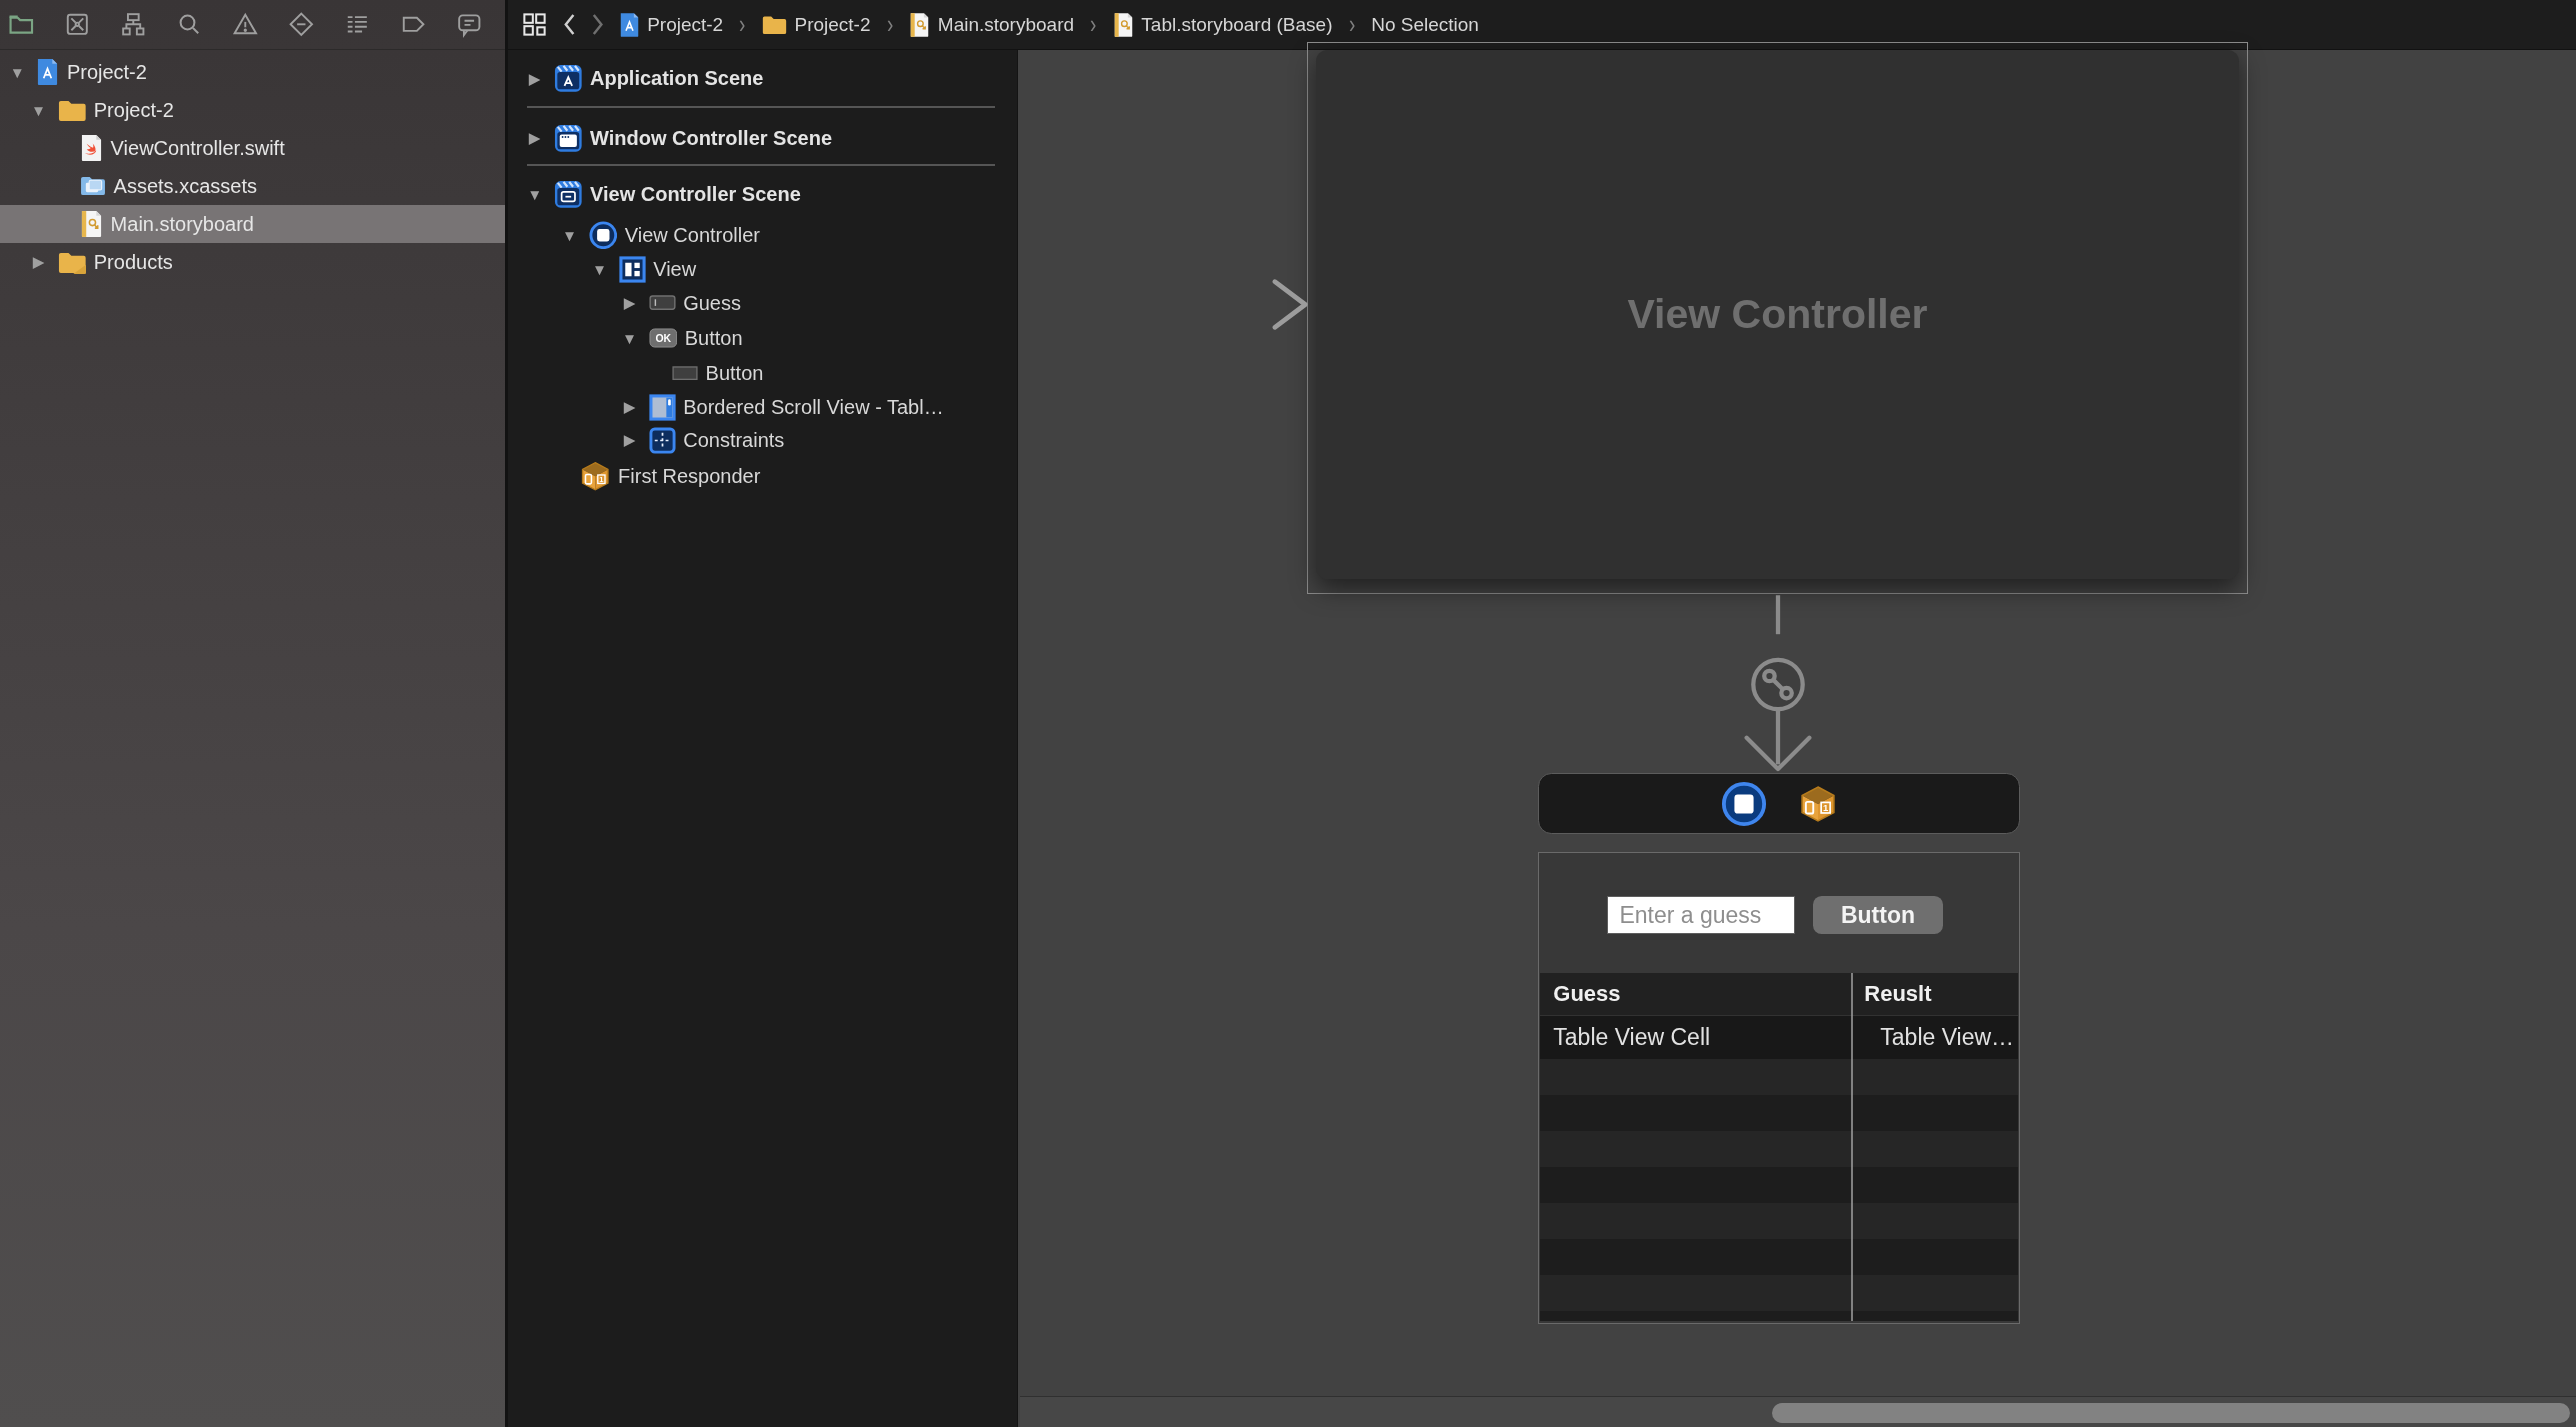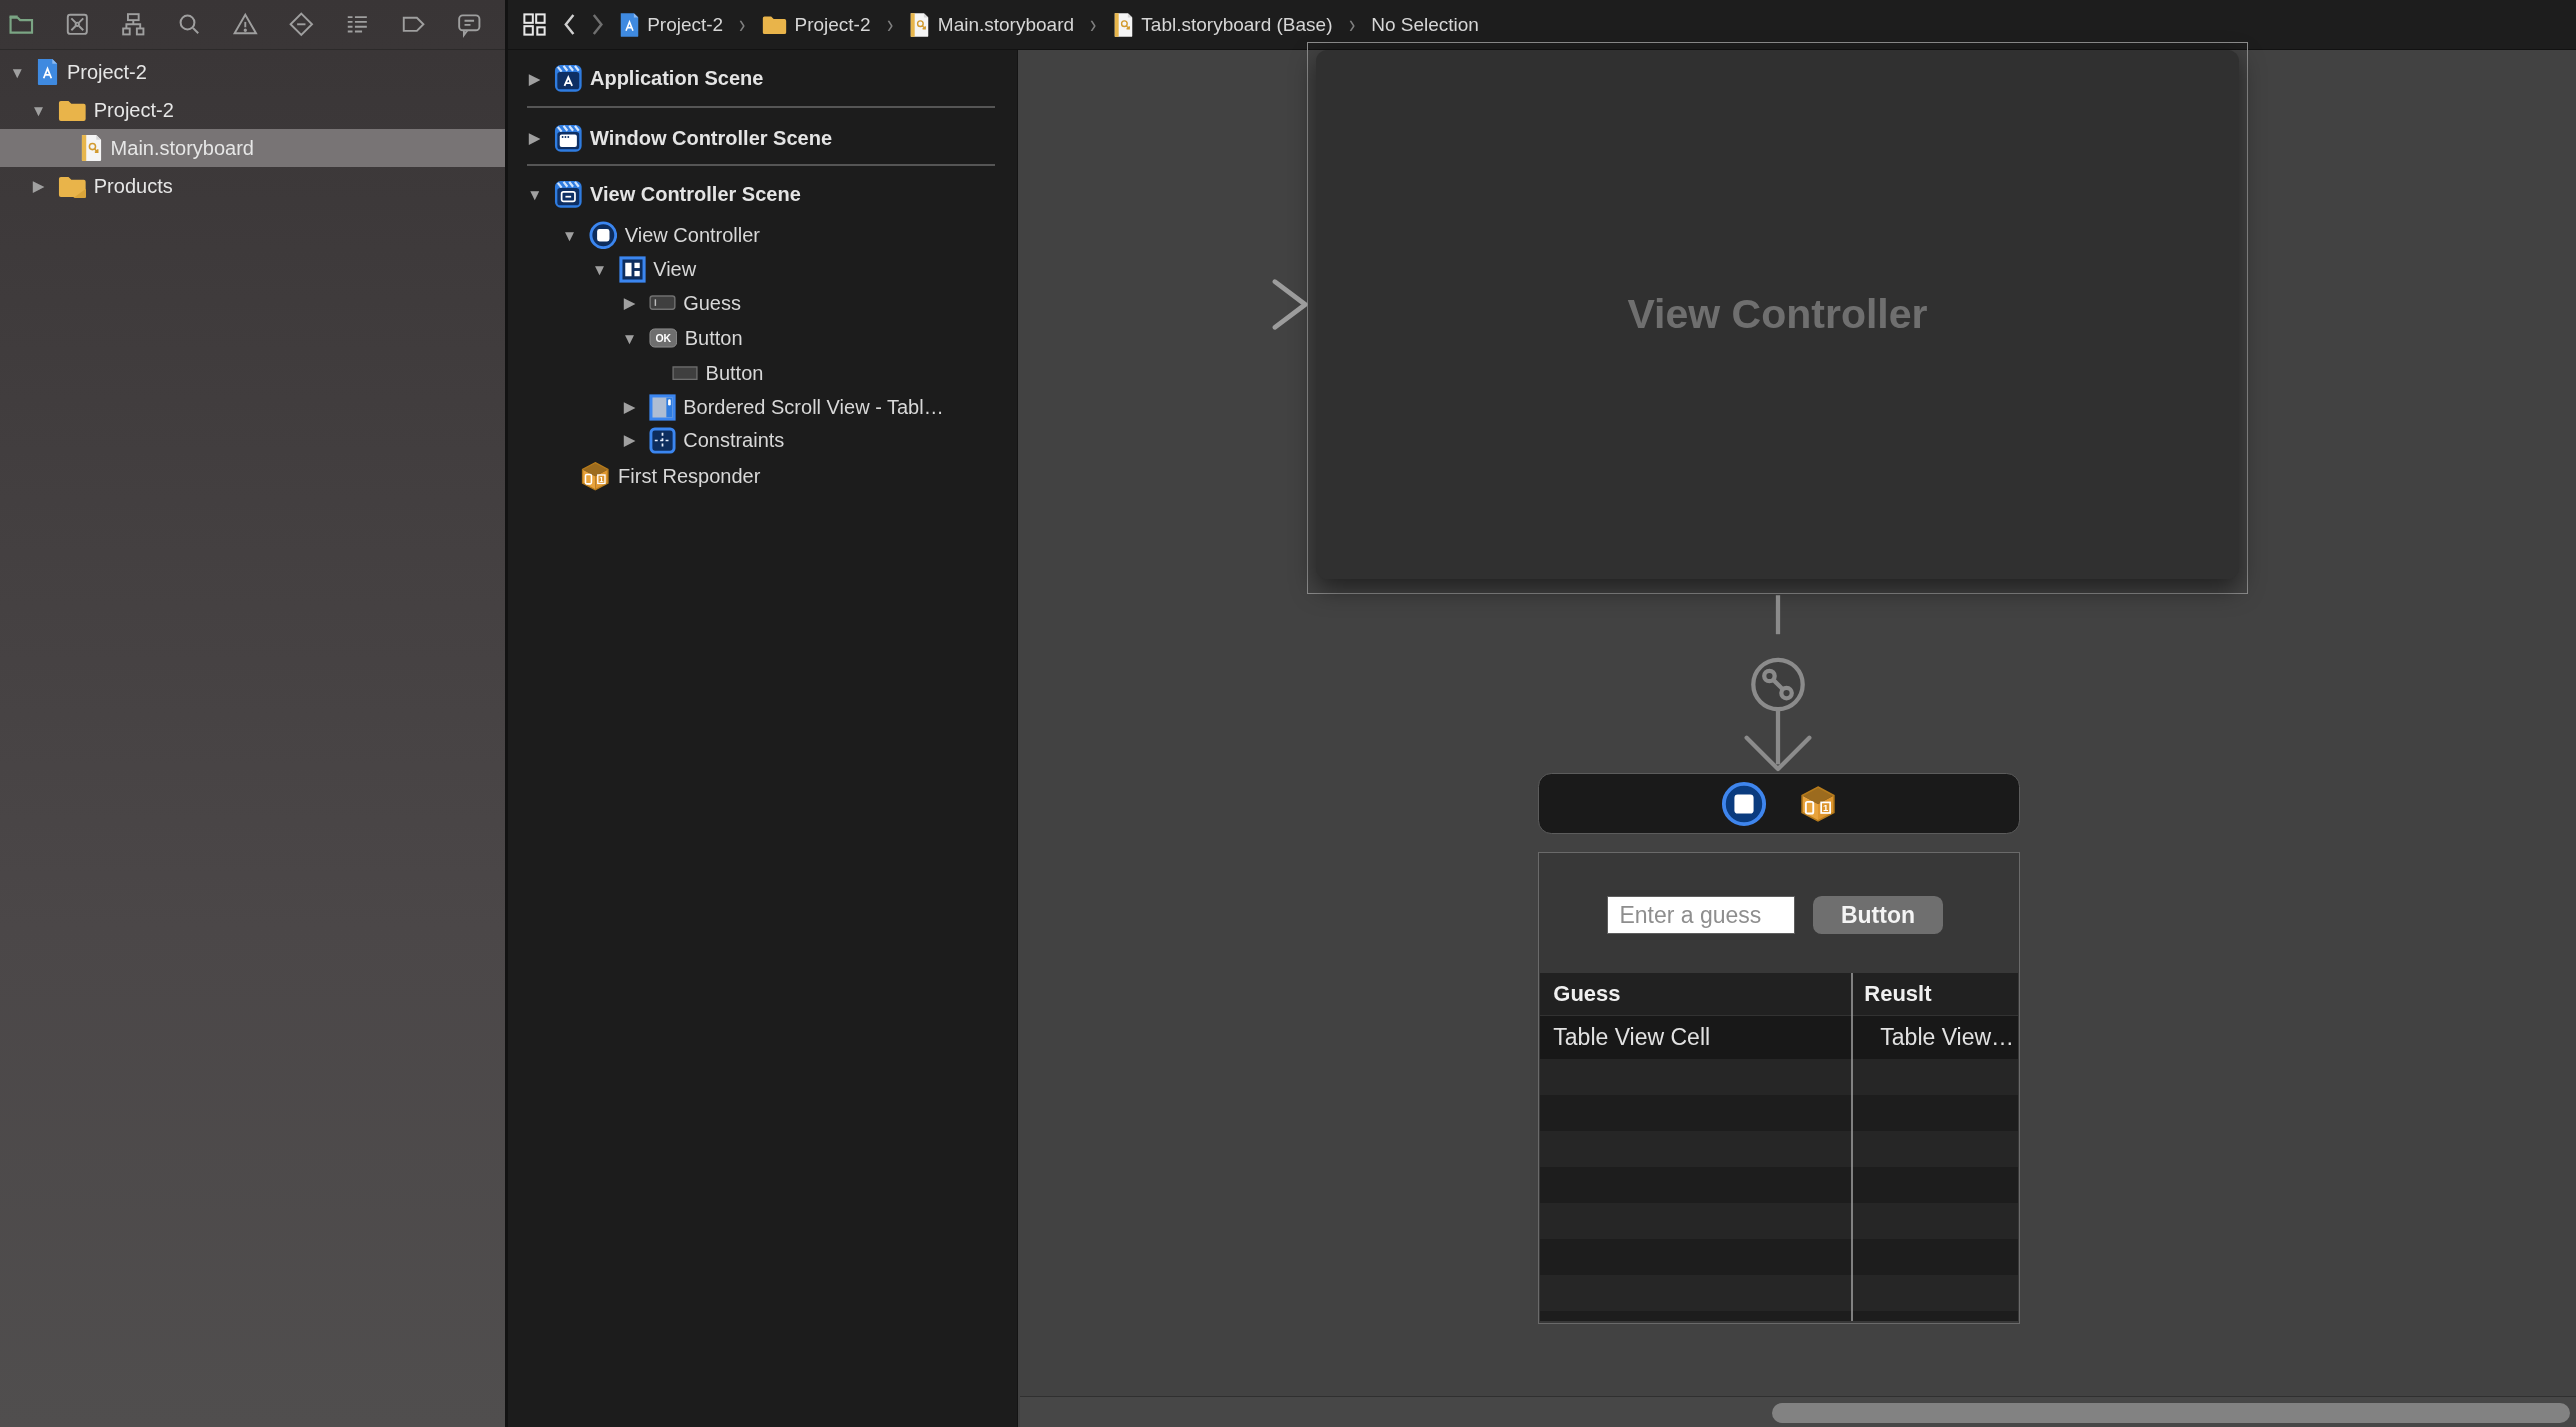--- a/index.html
+++ b/index.html
@@ -156,20 +156,36 @@
           </svg>
         <span>Project-2</span>
       </div>
       <div class="frow" style="padding-left:27px">
         <span class="disc">▼</span>
         <svg class="fic" width="28.6" height="24" viewBox="0 0 30 25">
             <path d="M1 5a2 2 0 0 1 2-2h8l3 3h13a2 2 0 0 1 2 2v14a2 2 0 0 1-2 2H3a2 2 0 0 1-2-2z" fill="#e9b44a"></path>
           </svg>
         <span>Project-2</span>
       </div>
+      <div class="frow" style="padding-left:80px">
+        <svg class="fic" width="23" height="28" viewBox="0 0 24 29">
+            <path d="M2 1h15l5 5v21a1 1 0 0 1-1 1H3a1 1 0 0 1-1-1z" fill="#f3f3f3"></path>
+            <path d="M17 1l5 5h-5z" fill="#cfcfcf"></path>
+            <path d="M5 20c6 3 11 1 12-3-3 2-7 2-10-1 2 0 3.5-.6 4.3-1.4C9.5 13.5 8 11.8 7 10c2.8 2.6 5 3.6 6.6 4.2.6-1.4.3-2.9-.4-4.4 2.3 2.4 3.6 5.4 2.8 7.6-.8 2.3-5.4 4-11 2.6z" fill="#f05138"></path>
+          </svg>
+        <span>ViewController.swift</span>
+      </div>
+      <div class="frow" style="padding-left:80px">
+        <svg class="fic" width="26" height="22" viewBox="0 0 27 23">
+            <path d="M1 4a2 2 0 0 1 2-2h7l2.5 2.5H24a2 2 0 0 1 2 2V19a2 2 0 0 1-2 2H3a2 2 0 0 1-2-2z" fill="#84b9e9"></path>
+            <rect x="6" y="8" width="13" height="10" rx="1.5" fill="#eaf2fb"></rect>
+            <rect x="9.5" y="5.5" width="13" height="10" rx="1.5" fill="#b9d7f3" stroke="#eaf2fb" stroke-width="1.2"></rect>
+          </svg>
+        <span>Assets.xcassets</span>
+      </div>
       <div class="frow selected" style="padding-left:80px">
         <svg class="fic" width="23" height="28" viewBox="0 0 24 29">
             <path d="M2 1h15l5 5v21a1 1 0 0 1-1 1H3a1 1 0 0 1-1-1z" fill="#f5f5f5"></path>
             <path d="M17 1l5 5h-5z" fill="#d8d8d8"></path>
             <rect x="2" y="1" width="4.5" height="27" fill="#e7b64c"></rect>
             <circle cx="13" cy="13" r="3.2" fill="none" stroke="#d29a2e" stroke-width="1.6"></circle>
             <path d="M15.2 15.5l3.3 3.3M18.5 15.8v3h-3" fill="none" stroke="#d29a2e" stroke-width="1.6"></path>
           </svg>
         <span>Main.storyboard</span>
       </div>

